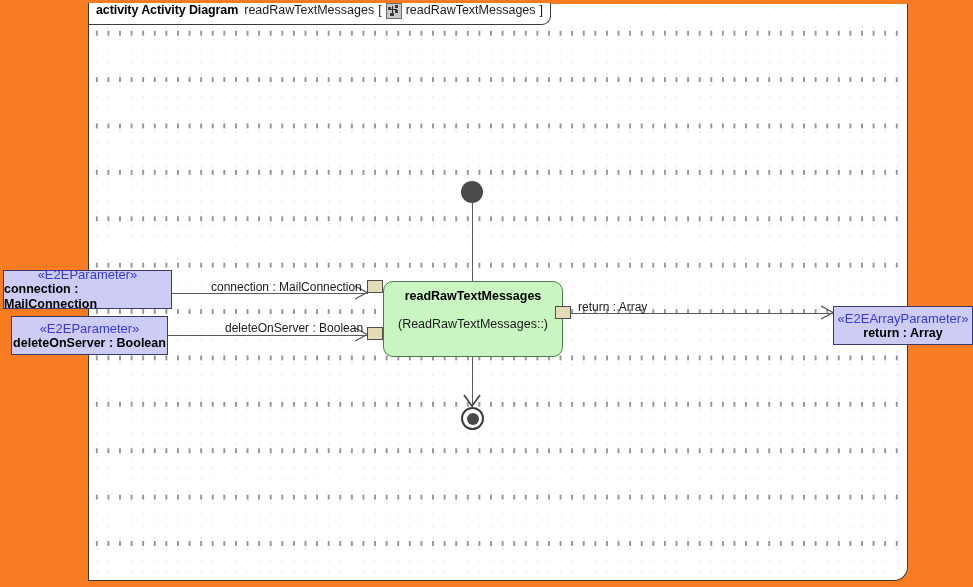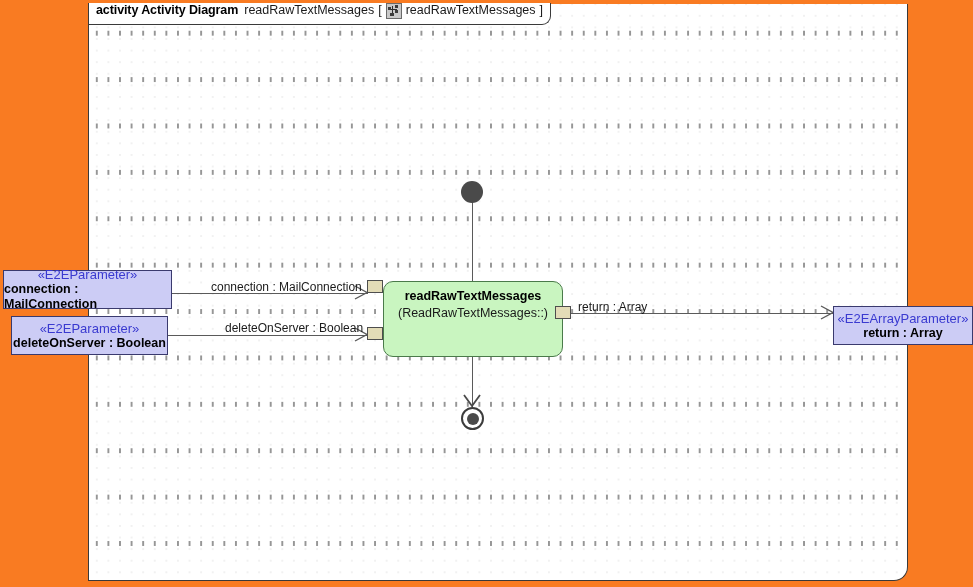--- a/index.html
+++ b/index.html
@@ -97,21 +97,21 @@
     align-items:center;
     justify-content:flex-start;
     padding-top:7px;
     z-index:4;
   }
   .activity-title{
     font-size:12.5px;font-weight:bold;color:#000;
     line-height:15px;
   }
   .activity-sub{
-    font-size:12.5px;color:#1a1a1a;line-height:16px;margin-top:1px;
+    font-size:12.5px;color:#1a1a1a;line-height:16px;margin-top:12px;
   }
 
   
   .pin{
     position:absolute;
     width:16px;height:13px;
     background:#e3dcb7;
     border:1.4px solid #4e4e4e;
     box-sizing:border-box;
     z-index:5;

